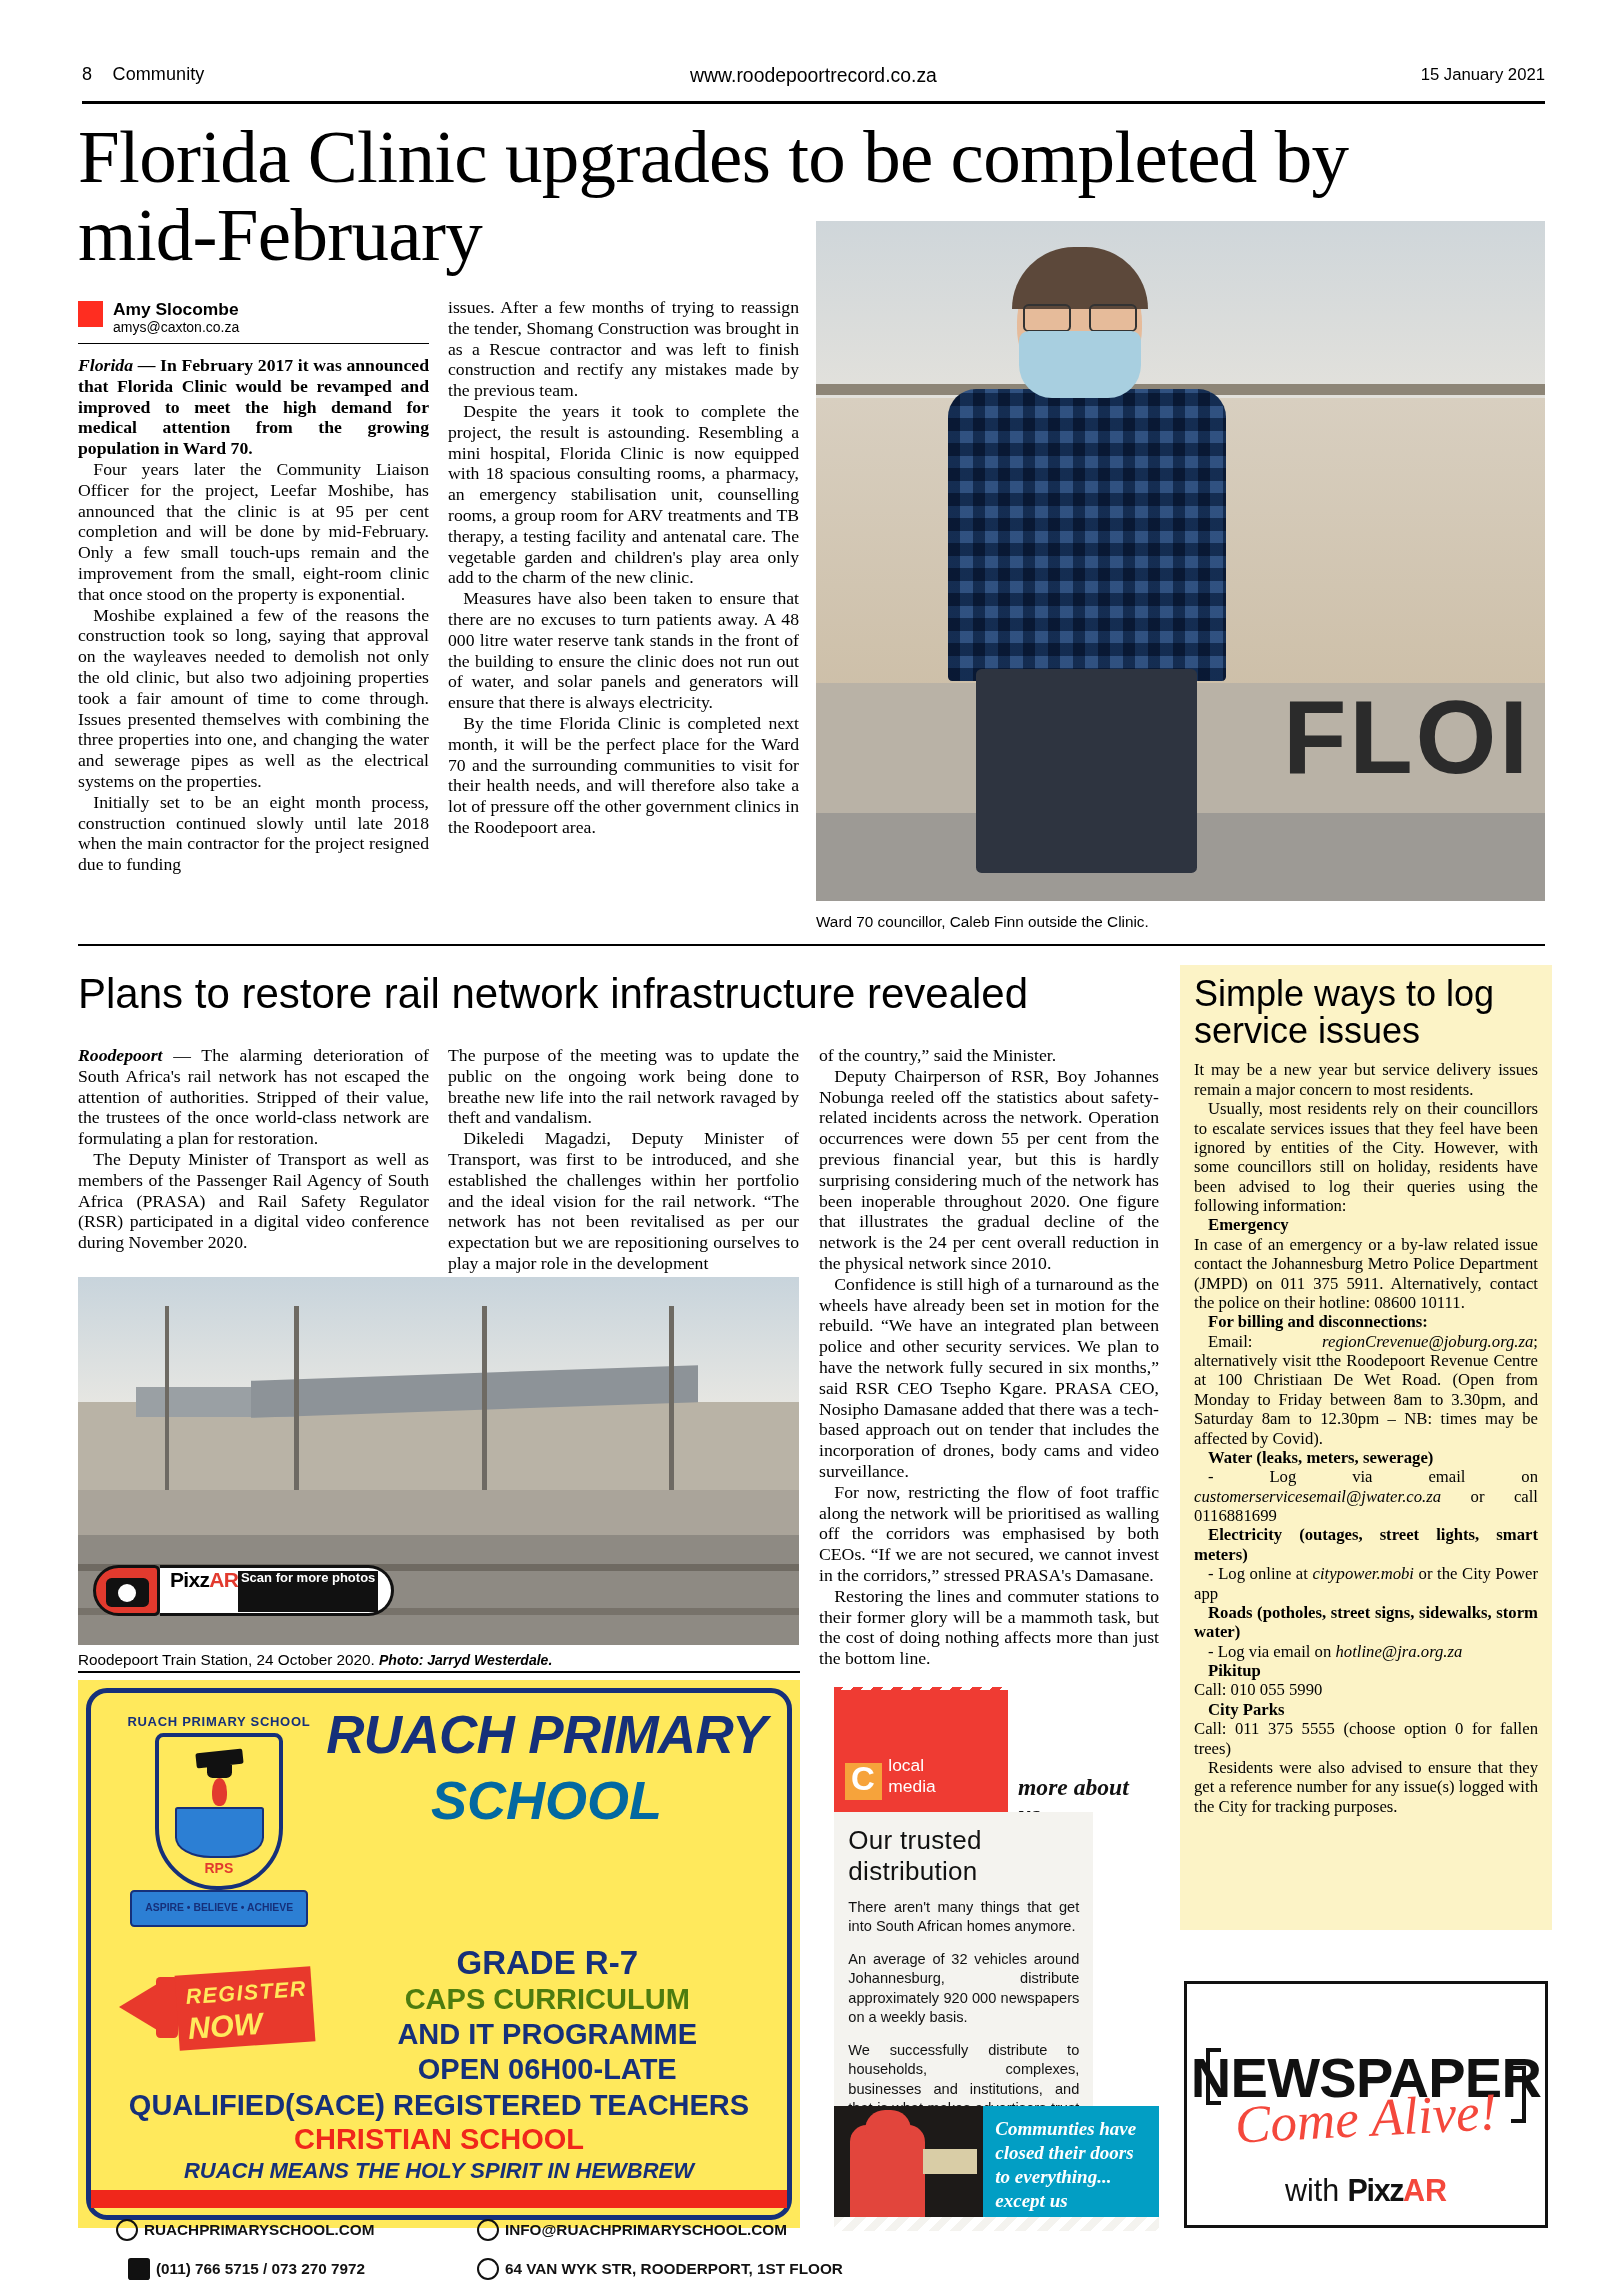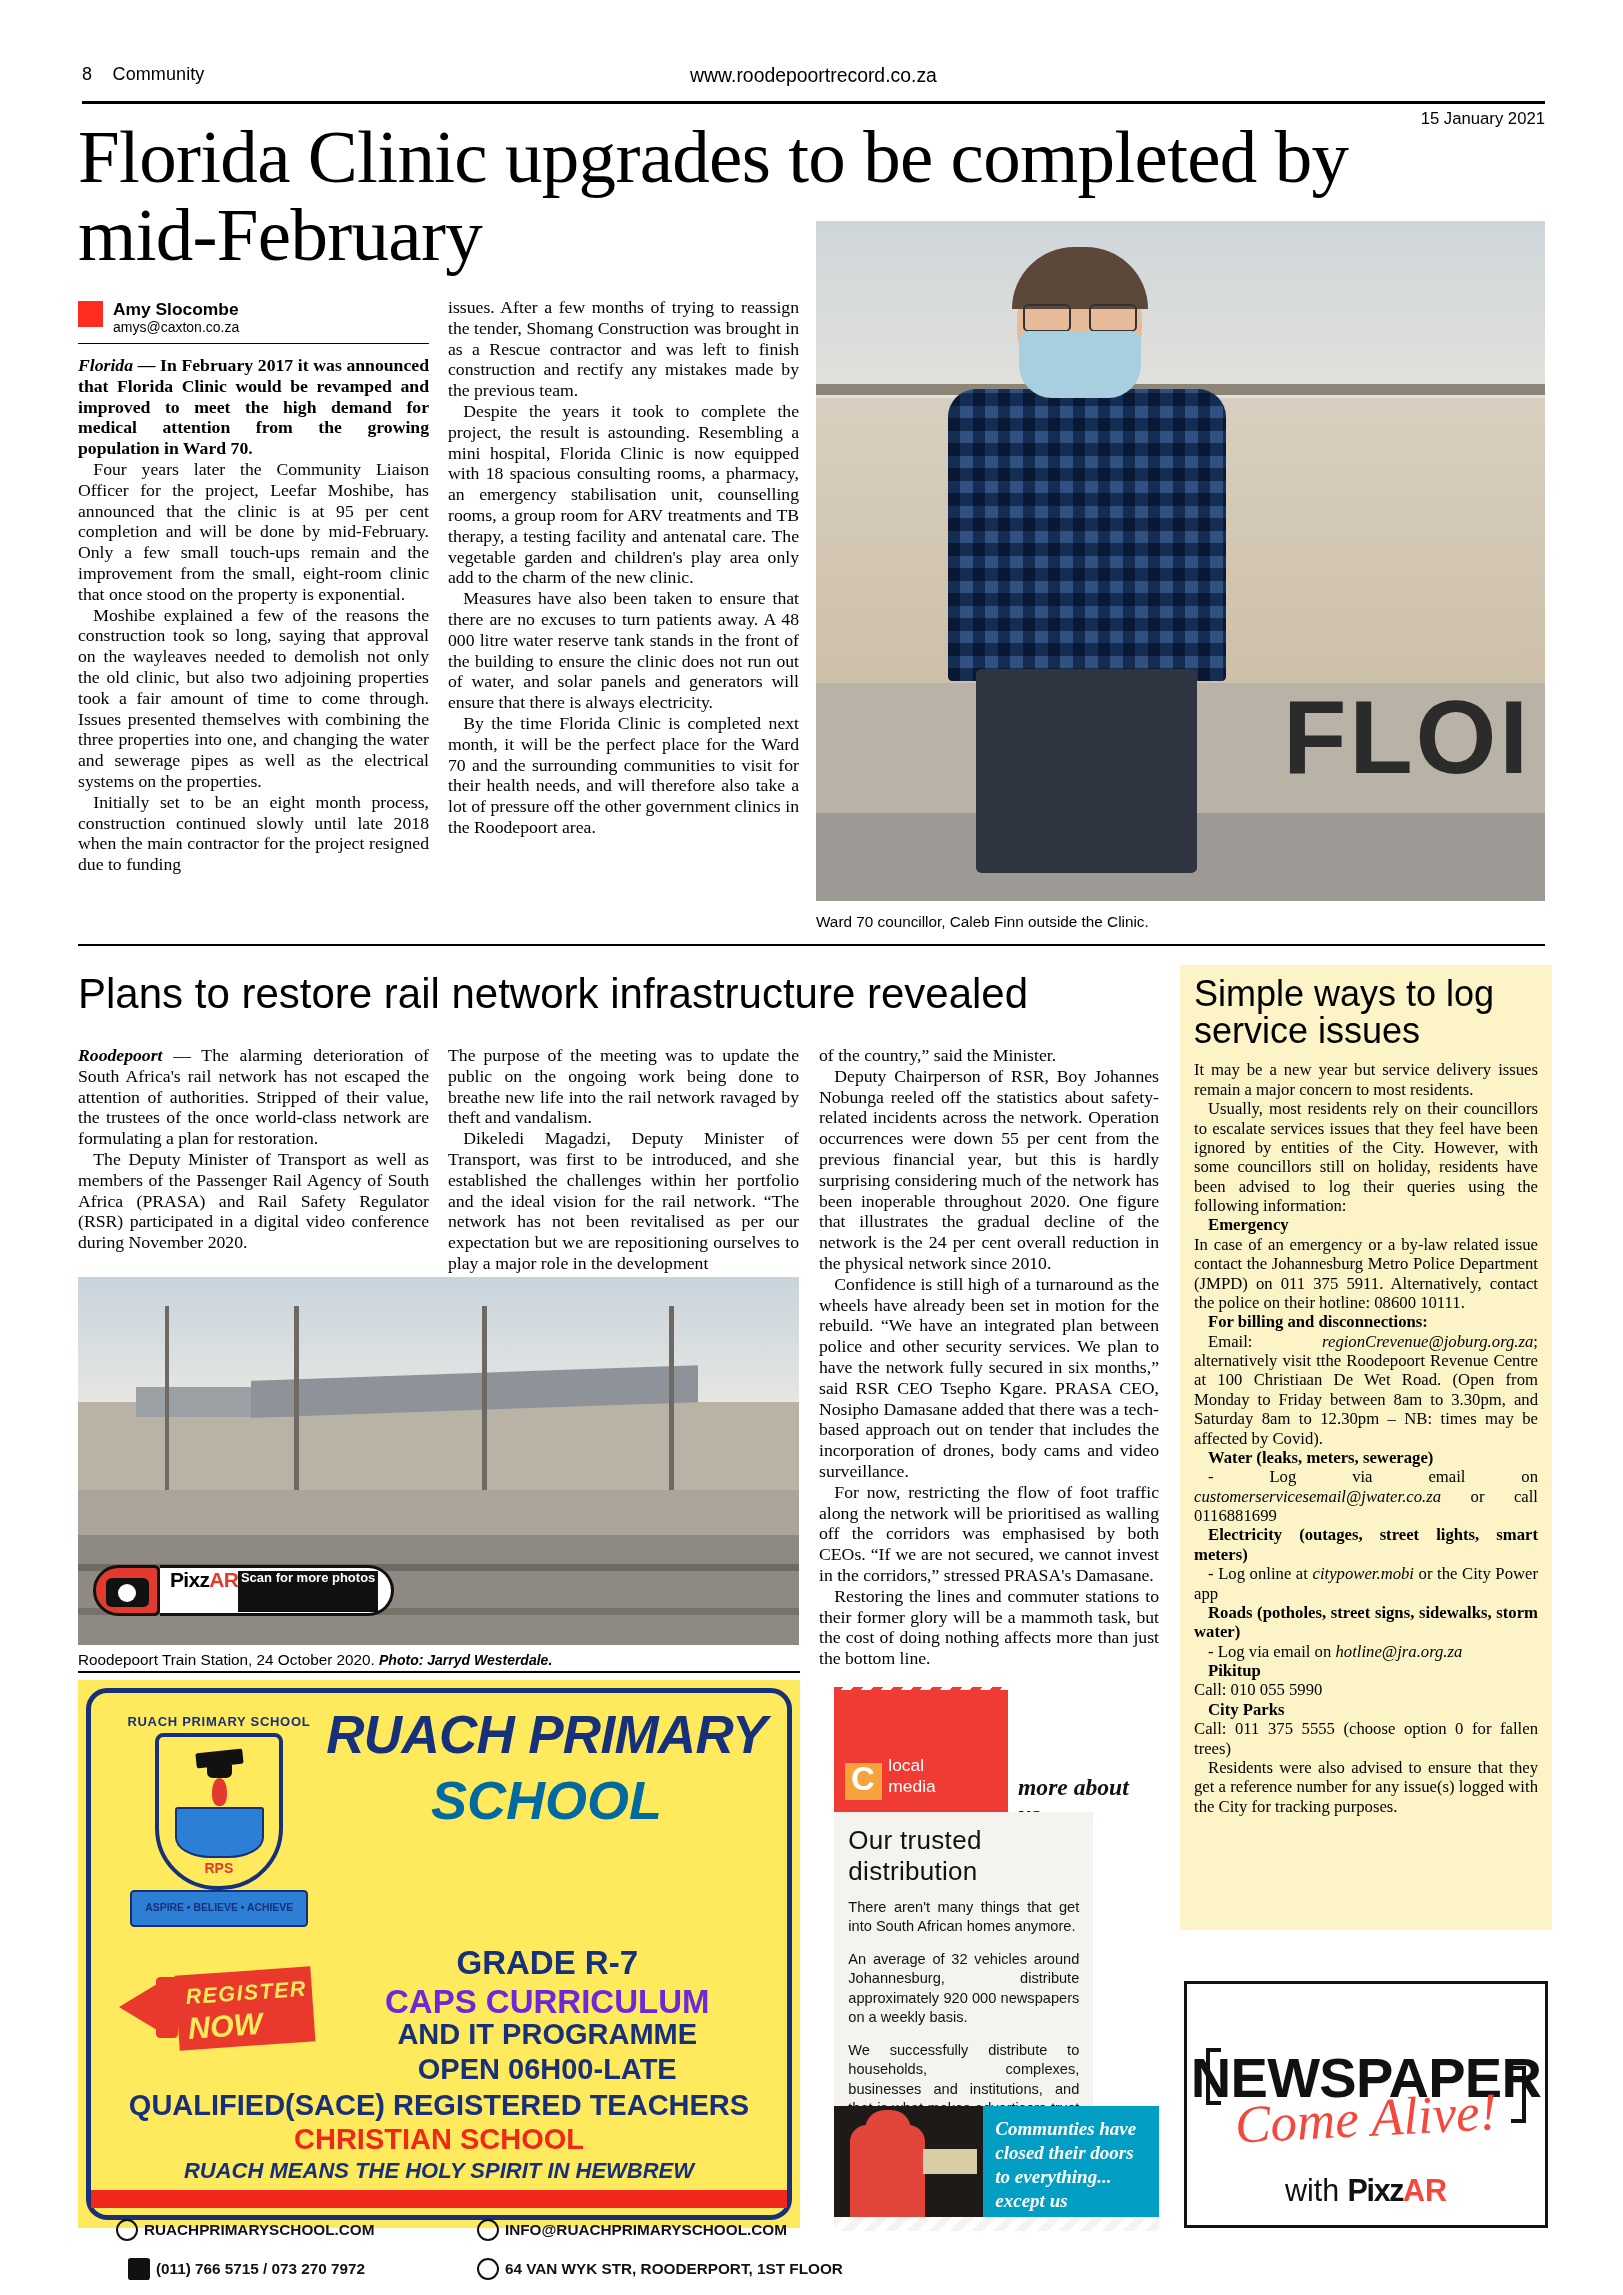--- a/index.html
+++ b/index.html
@@ -6,21 +6,21 @@
   body{font-family:"Liberation Serif",serif;}
   .page{
     width:1624px;height:2295px;background:#fff;position:relative;
     margin:0 auto;overflow:hidden;box-sizing:border-box;
   }
   
   .masthead{position:absolute;left:82px;top:64px;width:1463px;height:32px;}
   .mh-left{position:absolute;left:0;top:0;font-family:"Liberation Sans",sans-serif;font-size:18px;color:#000;letter-spacing:0.1px;}
   .mh-left .pg{margin-right:15.3px;}
   .mh-center{position:absolute;left:0;right:0;top:0;text-align:center;font-family:"Liberation Sans",sans-serif;font-size:19.4px;color:#000;}
-  .mh-right{position:absolute;right:0;top:1.4px;font-family:"Liberation Sans",sans-serif;font-size:16.7px;color:#000;margin-top:44px;}
+  .mh-right{position:absolute;right:0;top:1.4px;font-family:"Liberation Sans",sans-serif;font-size:16.7px;color:#000;}
   .mh-rule{position:absolute;left:82px;top:101px;width:1463px;height:0;border-top:2.8px solid #000;border-bottom:0.7px solid #000;}
 
   
   .lead-head{
     position:absolute;left:78px;top:118px;width:1395px;
     font-family:"Liberation Serif",serif;font-weight:400;
     font-size:75px;line-height:1.04;letter-spacing:-0.7px;color:#000;
   }
 
   
@@ -118,21 +118,21 @@
   .ruach .crest .ribbon{position:absolute;left:15.3px;top:179px;width:178px;height:37px;background:#2c7fd4;border:2.8px solid #16307a;border-radius:4.2px;box-sizing:border-box;text-align:center;font-family:"Liberation Sans",sans-serif;font-weight:bold;font-size:10.4px;color:#16307a;line-height:32px;}
   .ruach .t1{position:absolute;left:229px;right:14px;top:15.3px;text-align:center;font-family:"Liberation Sans",sans-serif;font-weight:bold;font-style:italic;font-size:53px;line-height:.98;color:#16307a;letter-spacing:-0.7px;}
   .ruach .t2{position:absolute;left:229px;right:14px;top:76px;text-align:center;font-family:"Liberation Sans",sans-serif;font-weight:bold;font-style:italic;font-size:54px;color:#0369a1;}
   .ruach .reg{position:absolute;left:28px;top:264px;width:201px;height:111px;}
   .ruach .reg .horn{position:absolute;left:0;top:23.6px;width:0;height:0;border-top:26px solid transparent;border-bottom:26px solid transparent;border-right:43px solid #e8392c;}
   .ruach .reg .horn2{position:absolute;left:37px;top:19.4px;width:22px;height:61px;background:#e8392c;border-radius:4.2px;}
   .ruach .reg .flag{position:absolute;left:58px;top:14px;width:136px;height:75px;background:#e8392c;transform:rotate(-4deg);}
   .ruach .reg .flag .a{position:absolute;left:9.7px;top:9.7px;font-family:"Liberation Sans",sans-serif;font-weight:bold;font-style:italic;font-size:21.5px;color:#ffe95c;letter-spacing:1.4px;}
   .ruach .reg .flag .b{position:absolute;left:9.7px;top:36px;font-family:"Liberation Sans",sans-serif;font-weight:bold;font-style:italic;font-size:30.5px;color:#ffe95c;}
   .ruach .l1{position:absolute;left:229px;right:12.5px;top:251px;text-align:center;font-family:"Liberation Sans",sans-serif;font-weight:bold;font-size:33px;color:#16307a;}
-  .ruach .l2{position:absolute;left:229px;right:12.5px;top:290px;text-align:center;font-family:"Liberation Sans",sans-serif;font-weight:bold;font-size:33px;color:#6d28d9;}
+  .ruach .l2{position:absolute;left:229px;right:12.5px;top:290px;text-align:center;font-family:"Liberation Sans",sans-serif;font-weight:bold;font-size:29px;color:#4d7c0f;}
   .ruach .l3{position:absolute;left:229px;right:12.5px;top:325px;text-align:center;font-family:"Liberation Sans",sans-serif;font-weight:bold;font-size:29px;color:#16307a;}
   .ruach .l4{position:absolute;left:229px;right:12.5px;top:360px;text-align:center;font-family:"Liberation Sans",sans-serif;font-weight:bold;font-size:29px;color:#16307a;}
   .ruach .l5{position:absolute;left:12.5px;right:12.5px;top:396px;text-align:center;font-family:"Liberation Sans",sans-serif;font-weight:bold;font-size:29px;color:#16307a;}
   .ruach .l6{position:absolute;left:12.5px;right:12.5px;top:430px;text-align:center;font-family:"Liberation Sans",sans-serif;font-weight:bold;font-size:29px;color:#f0271b;}
   .ruach .l7{position:absolute;left:12.5px;right:12.5px;top:465px;text-align:center;font-family:"Liberation Sans",sans-serif;font-weight:bold;font-style:italic;font-size:22px;color:#16307a;}
   .ruach .redbar{position:absolute;left:0;right:0;top:497px;height:18px;background:#f0271b;}
   .ruach .contacts{position:absolute;left:25px;right:16.7px;top:526px;}
   .ruach .cline{position:absolute;font-family:"Liberation Sans",sans-serif;font-weight:bold;font-size:15.3px;color:#111;white-space:nowrap;}
   .ruach .ico{display:inline-block;width:22px;height:22px;border:2.1px solid #111;border-radius:50%;box-sizing:border-box;vertical-align:-5.6px;margin-right:5.6px;position:relative;}
   .ruach .ico.phone{border-radius:2.8px;background:#111;}

